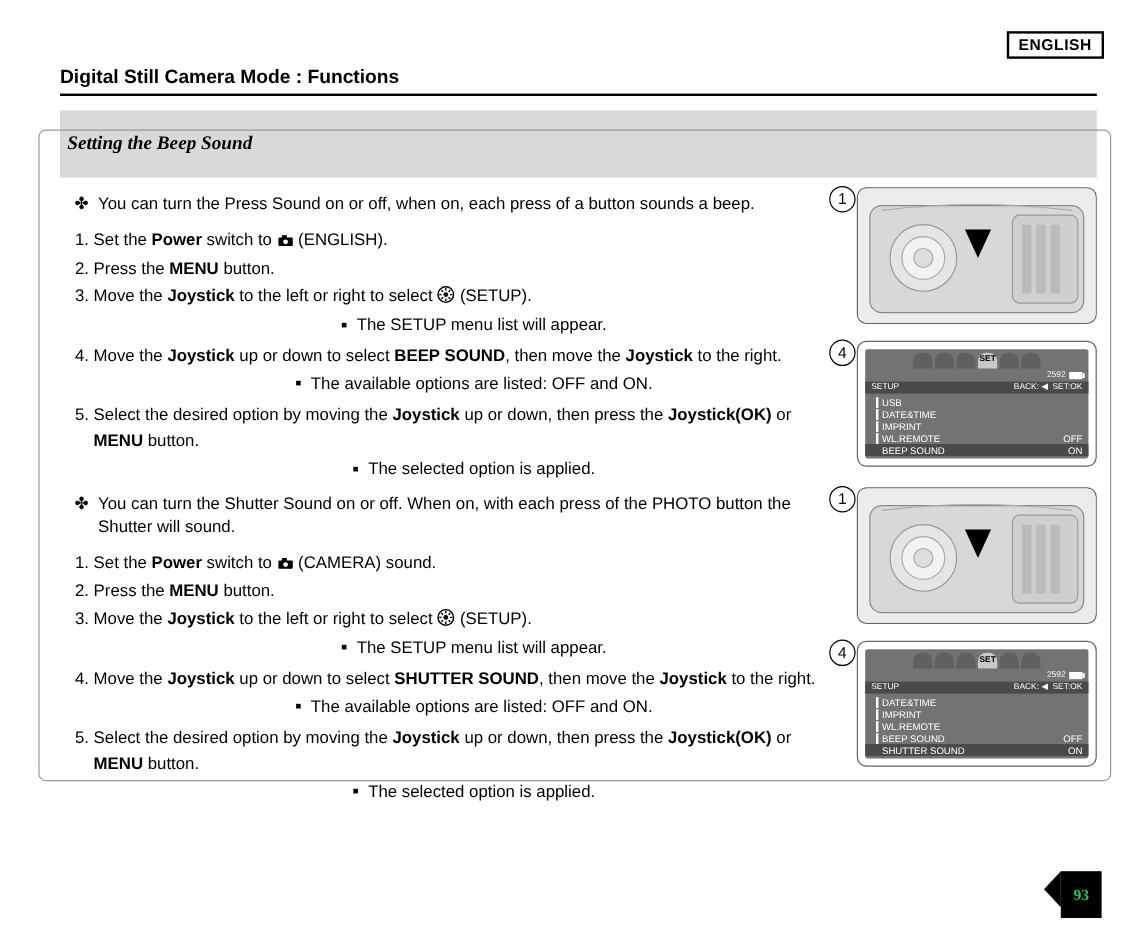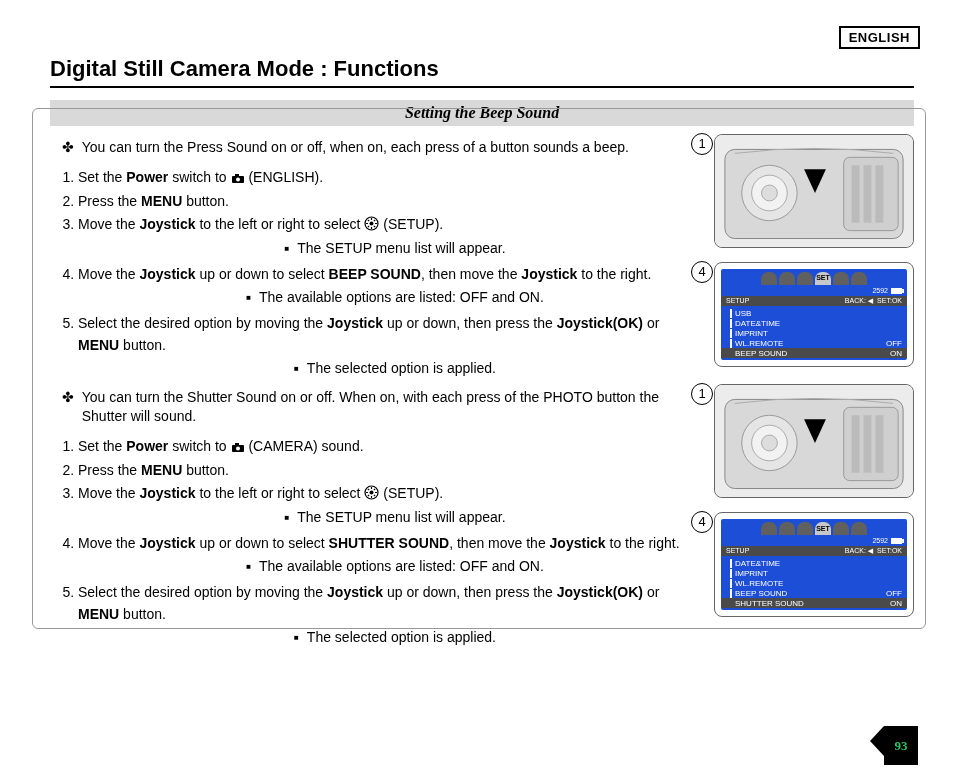--- a/index.html
+++ b/index.html
@@ -22,36 +22,35 @@
     position: absolute;
     top: 26px;
     right: 34px;
     border: 2px solid #000;
     padding: 2px 8px;
     font-weight: bold;
     font-size: 13px;
     letter-spacing: 0.5px;
   }
   .title {
-    font-size: 22px;
+    font-size: 16px;
     font-weight: bold;
     border-bottom: 2px solid #000;
     padding-bottom: 4px;
     margin: 28px 0 12px 0;
   }
   .section-header {
     background: #d9d9d9;
     font-style: italic;
     font-weight: bold;
     font-family: Georgia, 'Times New Roman', serif;
     font-size: 16px;
-    padding: 4px 6px;
+    padding: 19px 6px;
     margin-top: 10px;
     margin-bottom: 8px;
-    text-align: center;
   }
   .body-row {
     display: flex;
     align-items: flex-start;
     gap: 16px;
   }
   .text-col {
     flex: 1;
     min-width: 0;
   }
@@ -116,21 +115,21 @@
     background: #ececec;
     border-radius: 8px;
     position: relative;
     overflow: hidden;
   }
   .camera-draw svg { width:100%; height:100%; }
   .screen-draw {
     padding: 6px;
   }
   .screen-inner {
-    background: #1d4ed8;
+    background: #737373;
     color: #fff;
     font-size: 8px;
     line-height: 1.15;
     font-family: Arial, sans-serif;
     border-radius: 2px;
     padding: 3px 0 2px 0;
   }
   .screen-tabs {
     display:flex;
     justify-content:center;

